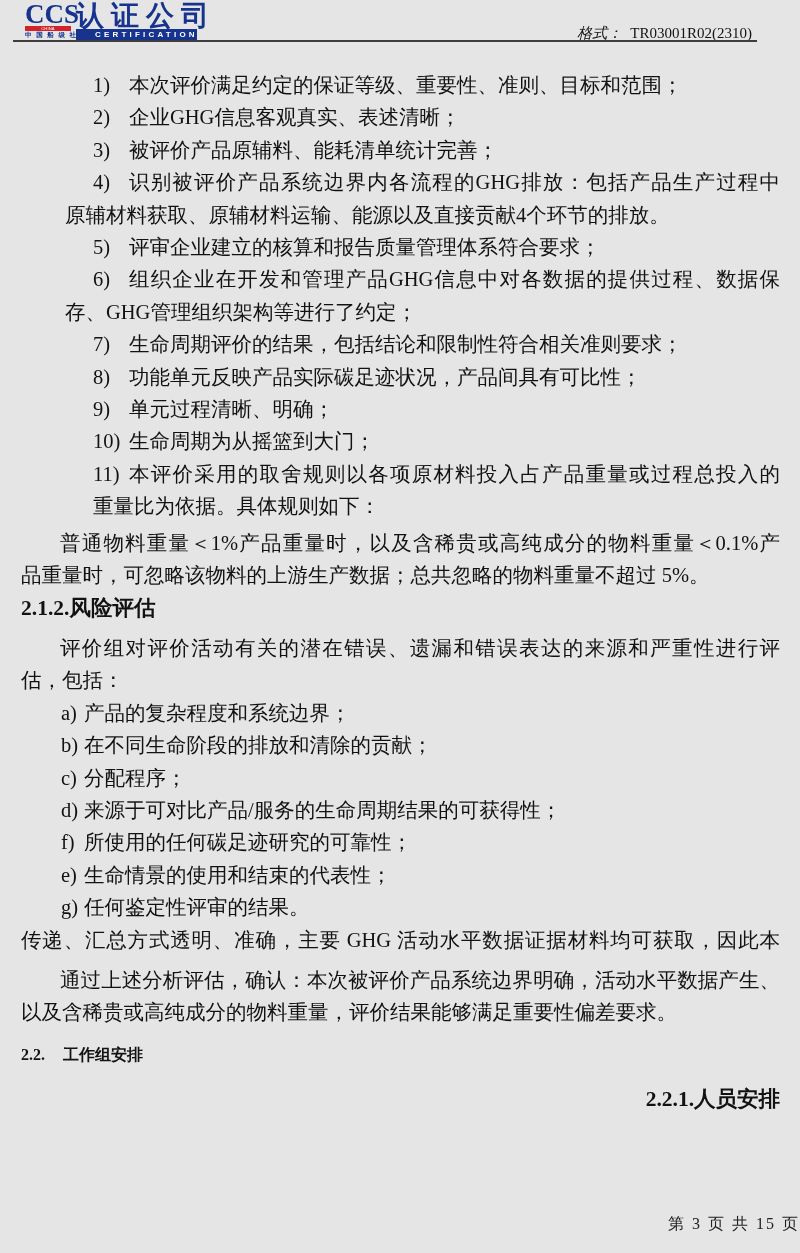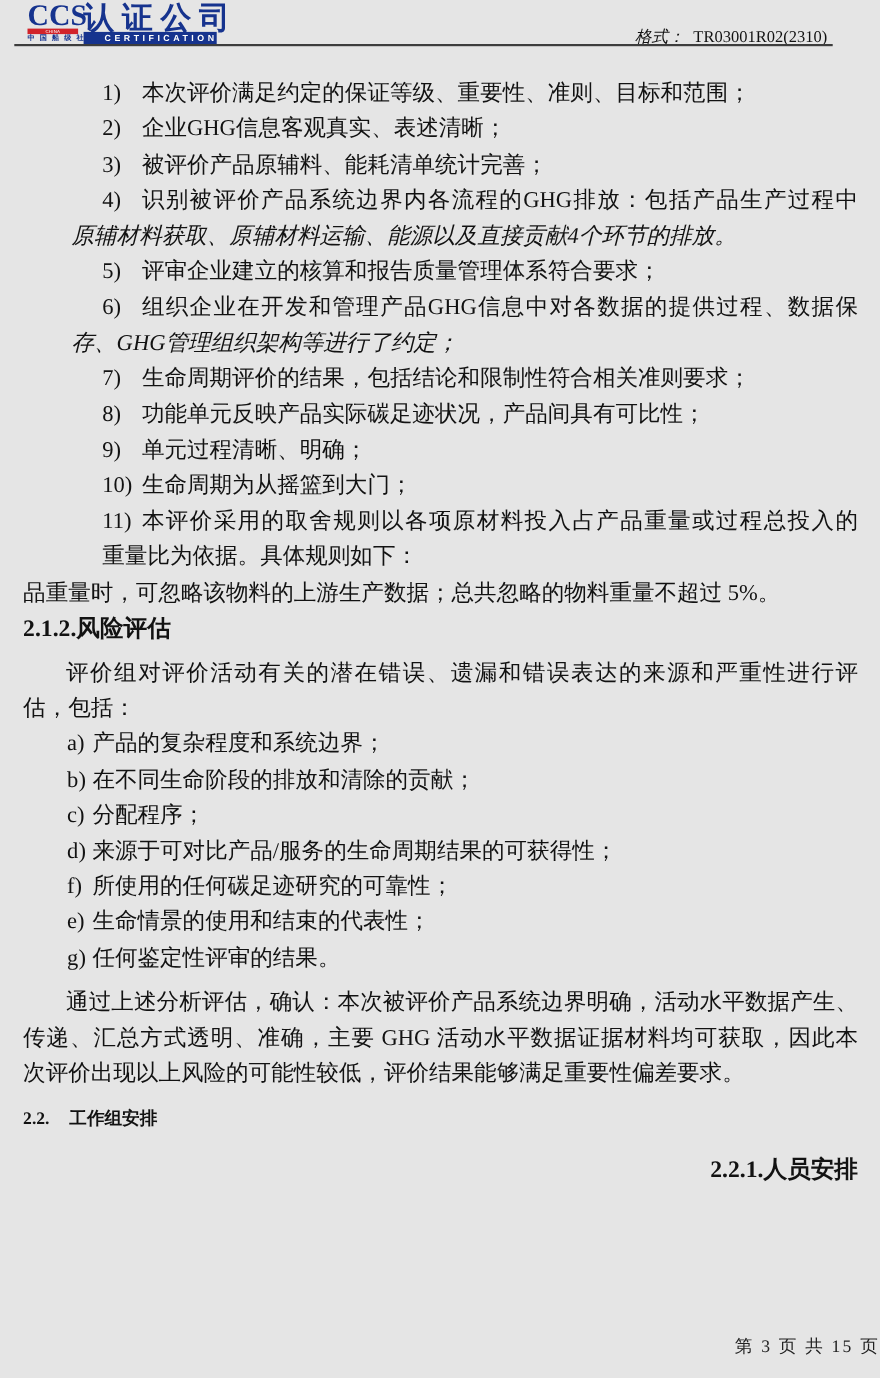--- a/index.html
+++ b/index.html
@@ -26,21 +26,21 @@
 
   
   .content { position:absolute; top:63px; left:21px; width:759px; padding-top:6px; font-size:20.5px; }
   .ln { min-height:32.4px; line-height:32.4px; }
   .num-i  { display:inline-block; width:36px; margin-left:72px; vertical-align:top; }
   .alpha-i{ display:inline-block; width:23px; margin-left:40px; vertical-align:top; }
   .t-just { display:inline-block; text-align:justify; text-align-last:justify; text-justify:inter-character; vertical-align:top; }
   .w-num  { width:651px; }
   .w-ind  { width:720px; margin-left:39px; }
   .w-full { width:759px; }
-  .cont4  { margin-left:44px;font-style:italic; }
+  .cont4  { margin-left:44px; }
   .cont11 { margin-left:72px; }
   .mt4 { margin-top:4px; } .mt8 { margin-top:8px; } .mt10 { margin-top:10px; } .mt12 { margin-top:12px;text-align:right; }
   .h3 { font-weight:bold; font-size:21.5px; }
   .h2 { font-weight:bold; font-size:16px; }
   .h2 .h2num { margin-right:18px; }
 
   
   .footer { position:absolute; top:1214px; left:0; width:800px; text-align:right;
             font-size:16px; letter-spacing:2px; color:#222; }
 </style>
@@ -77,38 +77,39 @@
     <div class="ln"><span class="num-i">5)</span><span>评审企业建立的核算和报告质量管理体系符合要求；</span></div>
     <div class="ln"><span class="num-i">6)</span><span class="t-just w-num">组织企业在开发和管理产品GHG信息中对各数据的提供过程、数据保</span></div>
     <div class="ln cont4">存、GHG管理组织架构等进行了约定；</div>
     <div class="ln"><span class="num-i">7)</span><span>生命周期评价的结果，包括结论和限制性符合相关准则要求；</span></div>
     <div class="ln"><span class="num-i">8)</span><span>功能单元反映产品实际碳足迹状况，产品间具有可比性；</span></div>
     <div class="ln"><span class="num-i">9)</span><span>单元过程清晰、明确；</span></div>
     <div class="ln"><span class="num-i">10)</span><span>生命周期为从摇篮到大门；</span></div>
     <div class="ln"><span class="num-i">11)</span><span class="t-just w-num">本评价采用的取舍规则以各项原材料投入占产品重量或过程总投入的</span></div>
     <div class="ln cont11">重量比为依据。具体规则如下：</div>
 
+    <div class="ln mt4"><span class="t-just w-ind">普通物料重量＜1%产品重量时，以及含稀贵或高纯成分的物料重量＜0.1%产</span></div>
     <div class="ln">品重量时，可忽略该物料的上游生产数据；总共忽略的物料重量不超过 5%。</div>
 
     <div class="ln h3">2.1.2.风险评估</div>
 
     <div class="ln mt8"><span class="t-just w-ind">评价组对评价活动有关的潜在错误、遗漏和错误表达的来源和严重性进行评</span></div>
     <div class="ln">估，包括：</div>
 
     <div class="ln"><span class="alpha-i">a)</span><span>产品的复杂程度和系统边界；</span></div>
     <div class="ln"><span class="alpha-i">b)</span><span>在不同生命阶段的排放和清除的贡献；</span></div>
     <div class="ln"><span class="alpha-i">c)</span><span>分配程序；</span></div>
     <div class="ln"><span class="alpha-i">d)</span><span>来源于可对比产品/服务的生命周期结果的可获得性；</span></div>
     <div class="ln"><span class="alpha-i">f)</span><span>所使用的任何碳足迹研究的可靠性；</span></div>
     <div class="ln"><span class="alpha-i">e)</span><span>生命情景的使用和结束的代表性；</span></div>
     <div class="ln"><span class="alpha-i">g)</span><span>任何鉴定性评审的结果。</span></div>
 
+    <div class="ln"><span class="t-just w-full">传递、汇总方式透明、准确，主要 GHG 活动水平数据证据材料均可获取，因此本</span></div>
     <div class="ln mt8"><span class="t-just w-ind">通过上述分析评估，确认：本次被评价产品系统边界明确，活动水平数据产生、</span></div>
-    <div class="ln"><span class="t-just w-full">传递、汇总方式透明、准确，主要 GHG 活动水平数据证据材料均可获取，因此本</span></div>
-    <div class="ln">次评价出现以上风险的可能性较低，评价结果能够满足重要性偏差要求。</div>
+    <div class="ln">以及含稀贵或高纯成分的物料重量，评价结果能够满足重要性偏差要求。</div>
 
     <div class="ln h2 mt10"><span class="h2num">2.2.</span><span>工作组安排</span></div>
     <div class="ln h3 mt12">2.2.1.人员安排</div>
 
   </div>
 
   <div class="footer">
     <span>第 3 页 共 15 页</span>
   </div>
 

